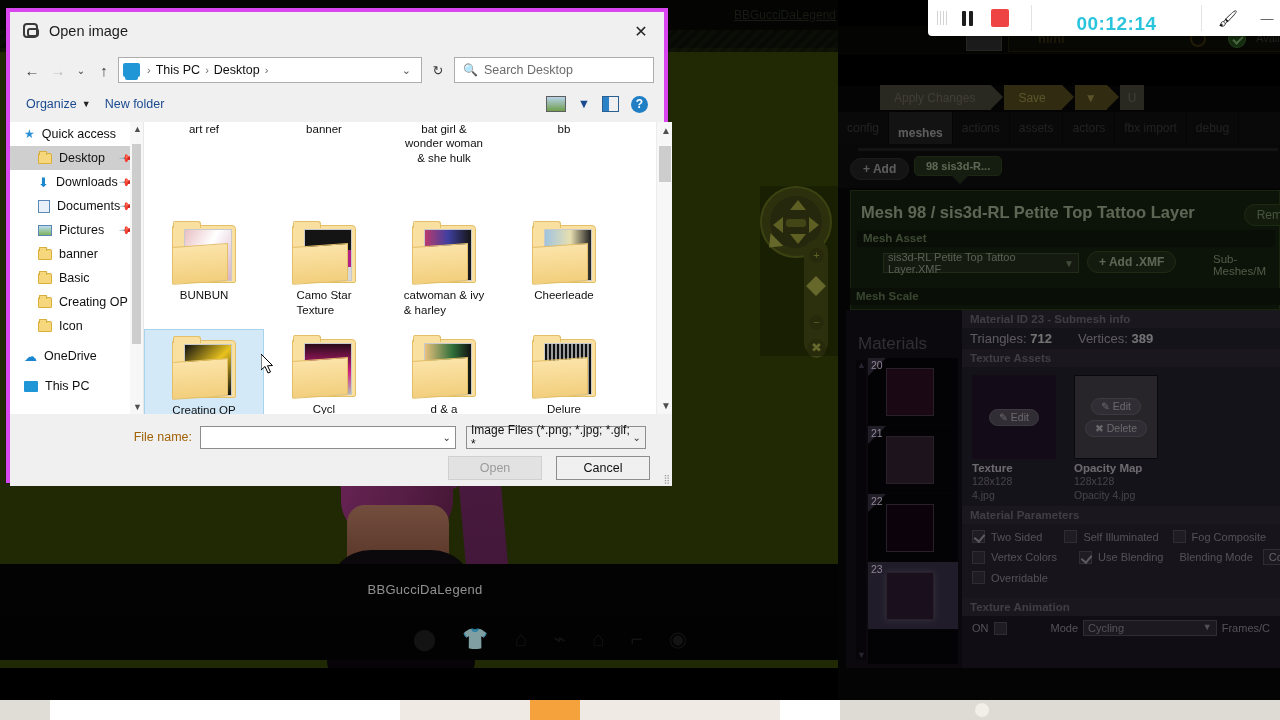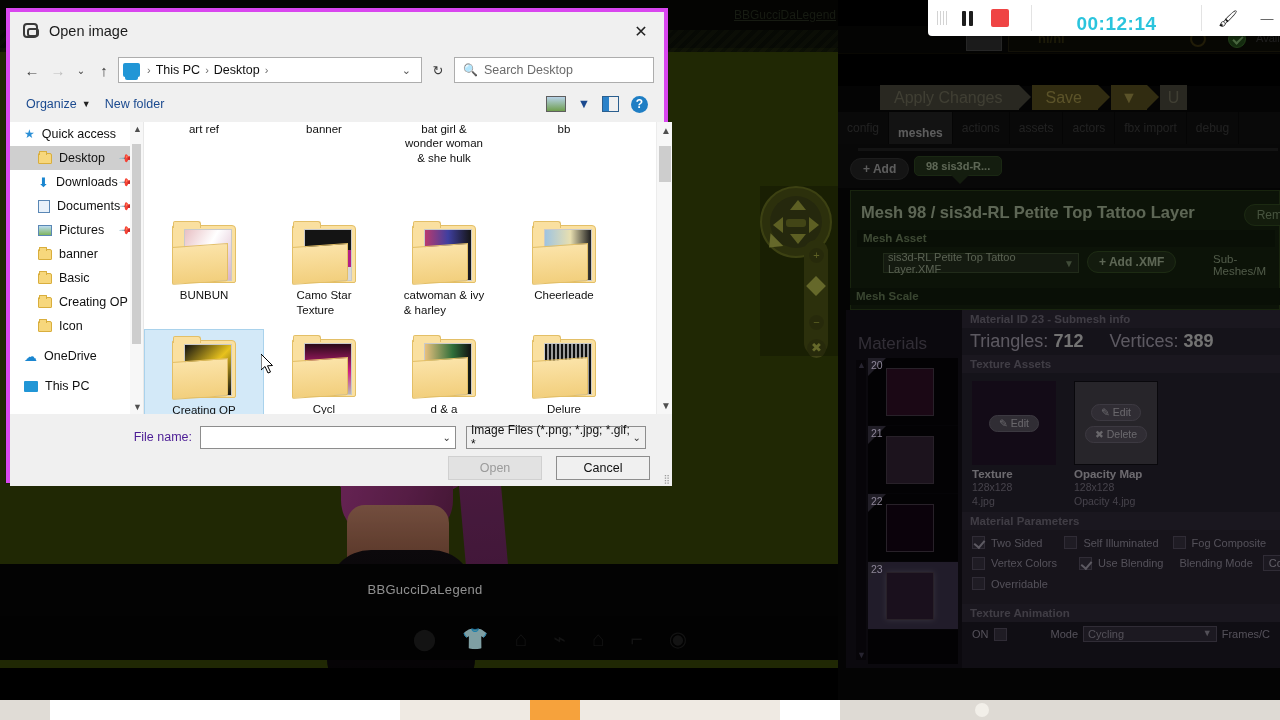--- a/index.html
+++ b/index.html
@@ -95,21 +95,21 @@
   .ed-chrome-row .lbl { position:absolute; left:200px; top:5px; color:#3f3a14; font-size:13px; font-weight:bold;}
   .ed-chrome-row .circ { position:absolute; left:352px; top:5px; width:16px; height:16px; border-radius:50%; border:2px solid #4a3f12;}
   .ed-chrome-row .green { position:absolute; left:390px; top:4px; width:18px; height:18px; border-radius:50%; background:#2e5f22; border:1px solid #478a33;}
   .ed-chrome-row .green::after{content:"";position:absolute;left:4px;top:5px;width:8px;height:4px;border-left:2px solid #9fe08a;border-bottom:2px solid #9fe08a;transform:rotate(-45deg);}
   .ed-chrome-row .avail { position:absolute; left:418px; top:6px; color:#474747; font-size:11px;}
 
   
   .ribbon { position: absolute; left: 42px; top: 85px; height: 25px; display: flex; }
   .rb {
     position: relative; height: 25px; display: flex; align-items: center;
-    padding: 0 16px 0 14px; font-size: 16px; color: #6b5f25;
+    padding: 0 16px 0 14px; font-size: 12px; color: #6b5f25;
   }
   .rb-apply { background: #5b5a4b; color:#8e8b72; }
   .rb-apply::after {
     content:""; position:absolute; right:-12px; top:0; width:0; height:0;
     border-top:12.5px solid transparent; border-bottom:12.5px solid transparent;
     border-left:12px solid #5b5a4b;
   }
   .rb-save { background:#6e6226; color:#cbb95c; margin-left:13px; }
   .rb-save::after {
     content:""; position:absolute; right:-12px; top:0; width:0; height:0;
@@ -197,21 +197,21 @@
   .mat-item .corner { position:absolute; left:0; top:0; width:0;height:0; border-top:18px solid #4b4457; border-right:18px solid transparent; }
   .mat-item .sw { position:absolute; left:18px; top:10px; width:48px; height:48px; border:1px solid #5a4a5c; }
   .mat-item.selected { background:#4a3f5e; }
   .mat-item.selected .sw { box-shadow: 0 0 6px rgba(255,255,255,.25); }
 
   .mat-right { position:absolute; left:116px; top:0; width:318px; height:358px; }
   .panel-bar {
     background:#3b3446; color:#8e8799; font-size:11.5px; font-weight:bold; padding:3px 8px;
   }
   .panel-body { background:#302b3a; padding:6px 8px; }
-  .tri-row { color:#cdc6d8; font-size:18px; display:flex; gap:26px; padding:3px 8px; }
+  .tri-row { color:#cdc6d8; font-size:13px; display:flex; gap:26px; padding:3px 8px; }
   .tri-row b { color:#ffffff; }
 
   .tex-grid { display:flex; gap:18px; padding:8px 10px 4px 10px; }
   .tex-box { width:84px; }
   .tex-thumb {
     width:84px; height:84px; position:relative;
     display:flex; flex-direction:column; align-items:center; justify-content:center; gap:5px;
   }
   .tex-thumb.t1 { background:#2c1a33; }
   .tex-thumb.t2 { background:#57525d; border:1px solid #16131c; }
@@ -347,21 +347,21 @@
   .fg-scroll { position:absolute; right:0; top:0; width:16px; height:292px; background:#f7f7f7; border-left:1px solid #ececec; }
   .fg-scroll .ar { position:absolute; left:4px; color:#4f4f4f; font-size:10px; }
   .fg-scroll .ar.up { top:3px; } .fg-scroll .ar.dn { bottom:3px; }
   .fg-scroll .thumb { position:absolute; left:2px; top:24px; width:12px; height:36px; background:#cdcdcd; }
   .cursor { position:absolute; left:244px; top:344px; width:0; height:0;
     border-left:9px solid #fff; border-top:0 solid transparent; z-index:20; }
   .cursor svg { position:absolute; left:-2px; top:-2px; }
 
   .dlg-bottom { position:absolute; left:0; top:402px; width:662px; height:72px; background:#f0f0f0; }
   .fn-row { position:absolute; left:0; top:10px; width:662px; height:26px; display:flex; align-items:center; }
-  .fn-lbl { width:190px; text-align:right; padding-right:8px; font-size:12.5px; color:#4c1d95; }
+  .fn-lbl { width:190px; text-align:right; padding-right:8px; font-size:12.5px; color:#a16207; }
   .fn-input { width:256px; height:23px; background:#fff; border:1px solid #8d8d8d; display:flex; align-items:center; padding:0 4px; }
   .fn-input .cv { margin-left:auto; font-size:10px; color:#333; }
   .fn-input input { border:none; outline:none; width:100%; font-size:12.5px; font-family:"Liberation Sans",sans-serif; }
   .fn-filter { margin-left:10px; width:180px; height:23px; background:#f0f0f0; border:1px solid #8d8d8d; display:flex; align-items:center; padding:0 4px; font-size:12px; color:#101010; }
   .fn-filter .cv { margin-left:auto; font-size:10px; color:#333; }
   .btn-row { position:absolute; right:22px; top:42px; display:flex; gap:14px; }
   .dbtn { width:94px; height:24px; display:flex; align-items:center; justify-content:center; font-size:12.5px; }
   .dbtn.primary { background:#e2e2e2; border:1px solid #d0d0d0; color:#9b9b9b; }
   .dbtn.normal { background:#f0f0f0; border:1px solid #8d8d8d; color:#101010; }
   .grip { position:absolute; right:3px; bottom:2px; color:#9a9a9a; font-size:9px; letter-spacing:-1px; }

